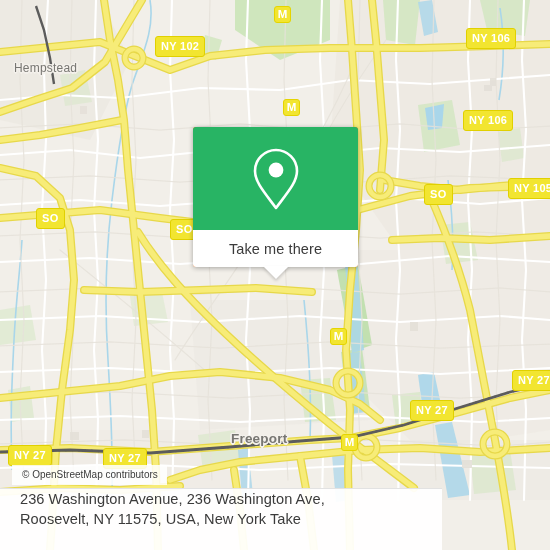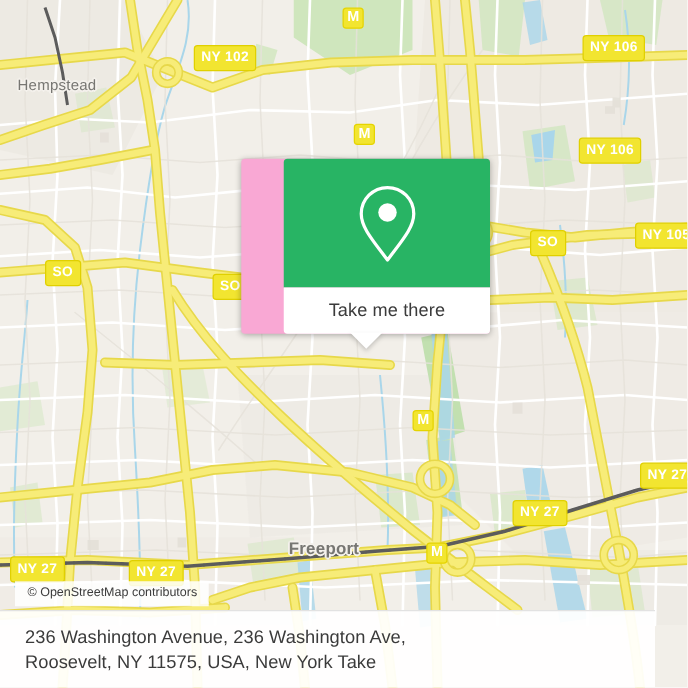--- a/index.html
+++ b/index.html
@@ -72,23 +72,22 @@
     box-sizing: border-box;
   }
 
   
   .popup {
     position: absolute;
     left: 193px; top: 127px;
     width: 165px;
     border-radius: 3px;
     box-shadow: 0 1px 5px rgba(0,0,0,0.32);
-    background: #f9a8d4;
+    background: #f97316;
     overflow: visible;
-    padding-left: 34px;
   }
   .popup-head {
     background: #28b464;
     height: 103px;
     border-radius: 3px 3px 0 0;
     display: flex;
     align-items: center;
     justify-content: center;
   }
   .popup-foot {
@@ -126,25 +125,24 @@
     color: #3c3c3c;
     font-size: 10px;
     line-height: 14px;
     white-space: nowrap;
   }
 
   
   .bottom-bar {
     position: absolute;
     left: 0; top: 488px;
-    width: 524px; height: 62px;
+    width: 442px; height: 62px;
     background: rgba(255,255,255,0.935);
     border-top: 1px solid #e2e2e2;
     display: flex;
-    align-items: center;
     box-sizing: border-box;
     padding: 0 14px 0 20px;
   }
   .address {
     color: #3b3b3b;
     font-size: 14.6px;
     line-height: 20px;
     flex: 1 1 auto;
     letter-spacing: 0.05px;
   }

